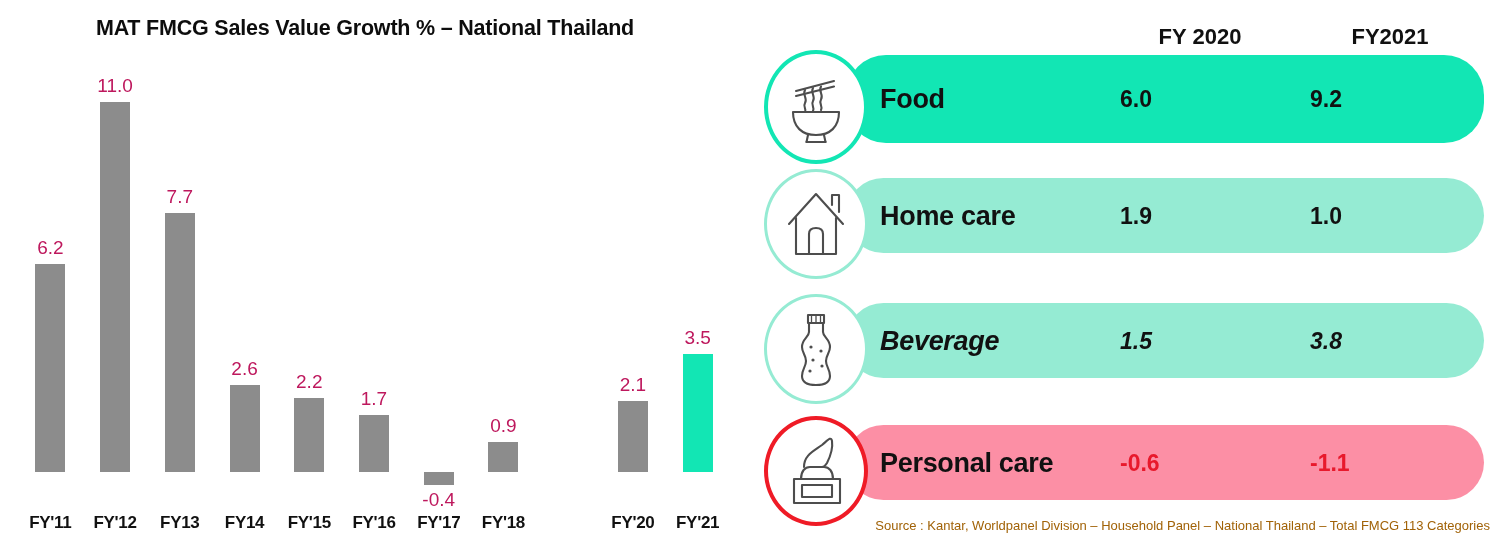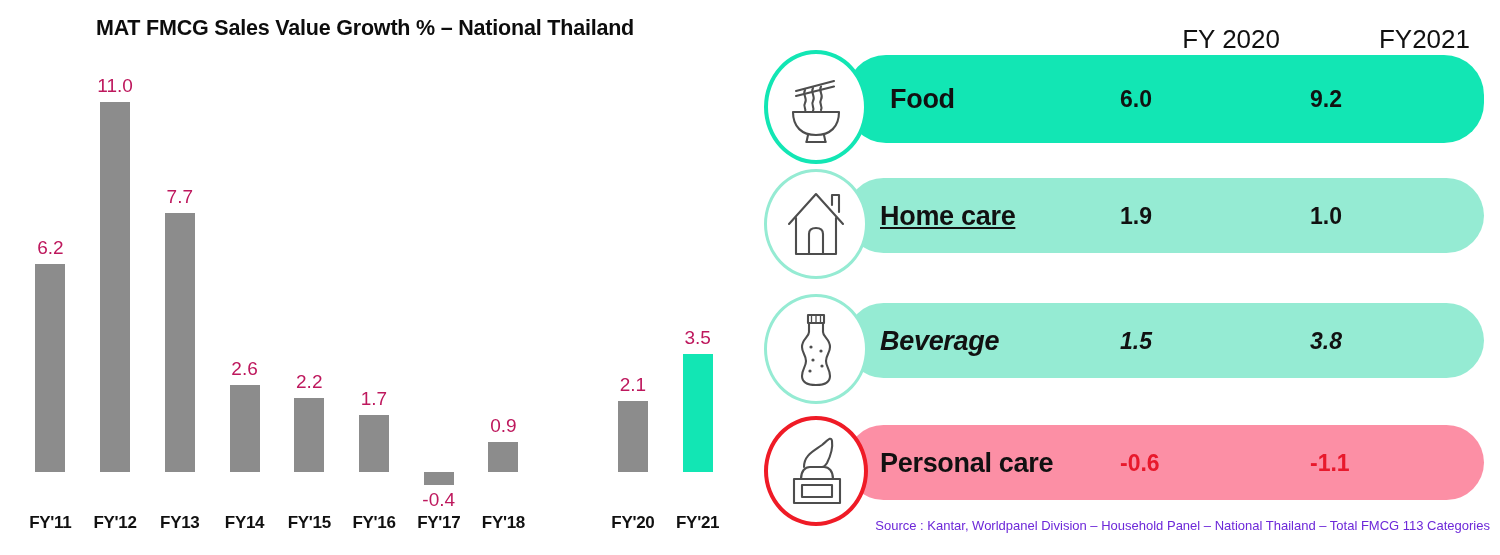--- a/index.html
+++ b/index.html
@@ -96,24 +96,24 @@
     position: absolute;
     left: 750px;
     top: 0;
     width: 750px;
     height: 555px;
   }
 
   .col-header {
     position: absolute;
     top: 24px;
-    font-size: 26px;
-    font-weight: normal;
+    font-size: 22px;
+    font-weight: bold;
     color: #111111;
-    text-align: right;
+    text-align: center;
     white-space: nowrap;
   }
   #hdr-fy2020 { left: 370px; width: 160px; }
   #hdr-fy2021 { left: 560px; width: 160px; }
 
   .cat-row {
     position: absolute;
     left: 0;
     width: 750px;
   }
@@ -158,21 +158,21 @@
     justify-content: center;
   }
 
   #source-note {
     position: absolute;
     left: 0;
     top: 518px;
     width: 740px;
     text-align: right;
     font-size: 13px;
-    color: #6d28d9;
+    color: #a16207;
     white-space: nowrap;
   }
 </style>
 </head>
 <body>
 
 <div id="page">
 
   <section id="chart-panel">
 
@@ -246,35 +246,35 @@
               <path d="M12 28 L50 18" stroke="#4d4d4d" fill="none" stroke-width="2.1" stroke-linejoin="round" stroke-linecap="round"></path>
               <path d="M12 33 L50 23.5" stroke="#4d4d4d" fill="none" stroke-width="2.1" stroke-linejoin="round" stroke-linecap="round"></path>
               <path d="M21 27 C18 32 24 35 21 40 C18.5 44 23 46 21 49" stroke="#4d4d4d" fill="none" stroke-width="2.1" stroke-linejoin="round" stroke-linecap="round"></path>
               <path d="M29 25 C26 30 32 33 29 38 C26.5 42 31 44 29 48" stroke="#4d4d4d" fill="none" stroke-width="2.1" stroke-linejoin="round" stroke-linecap="round"></path>
               <path d="M37 23.5 C34 28.5 40 31.5 37 36.5 C34.5 40.5 39 42.5 37 47" stroke="#4d4d4d" fill="none" stroke-width="2.1" stroke-linejoin="round" stroke-linecap="round"></path>
               <path d="M9 49 L55 49 C55 64 46 72 32 72 C18 72 9 64 9 49 Z" stroke="#4d4d4d" fill="none" stroke-width="2.1" stroke-linejoin="round" stroke-linecap="round"></path>
               <path d="M24 72 L22.5 79 L41.5 79 L40 72" stroke="#4d4d4d" fill="none" stroke-width="2.1" stroke-linejoin="round" stroke-linecap="round"></path>
               <path d="M22.5 79 L41.5 79" stroke="#4d4d4d" fill="none" stroke-width="2.1" stroke-linejoin="round" stroke-linecap="round"></path>
             </svg>
           </div>
-          <div class="cat-name" style="top: 29px; margin-left: 10px;">Food</div>
+          <div class="cat-name" style="top: 29px;">Food</div>
           <div class="cat-val v2020" style="top: 31px;">6.0</div>
           <div class="cat-val v2021" style="top: 31px;">9.2</div>
         </div>
         <div class="cat-row" style="top: 178px; height: 75px;">
           <div class="pill" style="top: 0px; height: 75px; background: rgb(149, 235, 211);"></div>
           <div class="icon-badge" style="top: -9px; height: 110px; border: 3px solid rgb(149, 235, 211);">
             <svg width="64" height="88" viewBox="0 0 64 88" xmlns="http://www.w3.org/2000/svg">
               <path d="M5 44 L32 14 L59 44" stroke="#4d4d4d" fill="none" stroke-width="2.1" stroke-linejoin="round" stroke-linecap="round"></path>
               <path d="M48 25 L48 15 L55 15 L55 32" stroke="#4d4d4d" fill="none" stroke-width="2.1" stroke-linejoin="round" stroke-linecap="round"></path>
               <path d="M12 38 L12 74 L52 74 L52 38" stroke="#4d4d4d" fill="none" stroke-width="2.1" stroke-linejoin="round" stroke-linecap="round"></path>
               <path d="M25 74 L25 54 C25 50 28 48 32 48 C36 48 39 50 39 54 L39 74" stroke="#4d4d4d" fill="none" stroke-width="2.1" stroke-linejoin="round" stroke-linecap="round"></path>
             </svg>
           </div>
-          <div class="cat-name" style="top: 22.5px; text-decoration: underline;">Home care</div>
+          <div class="cat-name" style="top: 22.5px;">Home care</div>
           <div class="cat-val v2020" style="top: 24.5px;">1.9</div>
           <div class="cat-val v2021" style="top: 24.5px;">1.0</div>
         </div>
         <div class="cat-row" style="top: 303px; height: 75px; font-style: italic;">
           <div class="pill" style="top: 0px; height: 75px; background: rgb(149, 235, 211);"></div>
           <div class="icon-badge" style="top: -9px; height: 110px; border: 3px solid rgb(149, 235, 211);">
             <svg width="64" height="88" viewBox="0 0 64 88" xmlns="http://www.w3.org/2000/svg">
               <path d="M24 10 L40 10 L40 18 L24 18 Z" stroke="#4d4d4d" fill="none" stroke-width="2.1" stroke-linejoin="round" stroke-linecap="round"></path>
               <path d="M27.5 10 L27.5 18 M32 10 L32 18 M36.5 10 L36.5 18" stroke="#4d4d4d" stroke-width="1.3"></path>
               <path d="M25 18 L25 27 C25 32 18 34 18 42 C18 48 22 50 22 56 C22 62 18 64 18 71 C18 77 22 80 32 80 C42 80 46 77 46 71 C46 64 42 62 42 56 C42 50 46 48 46 42 C46 34 39 32 39 27 L39 18" stroke="#4d4d4d" fill="none" stroke-width="2.1" stroke-linejoin="round" stroke-linecap="round"></path>

